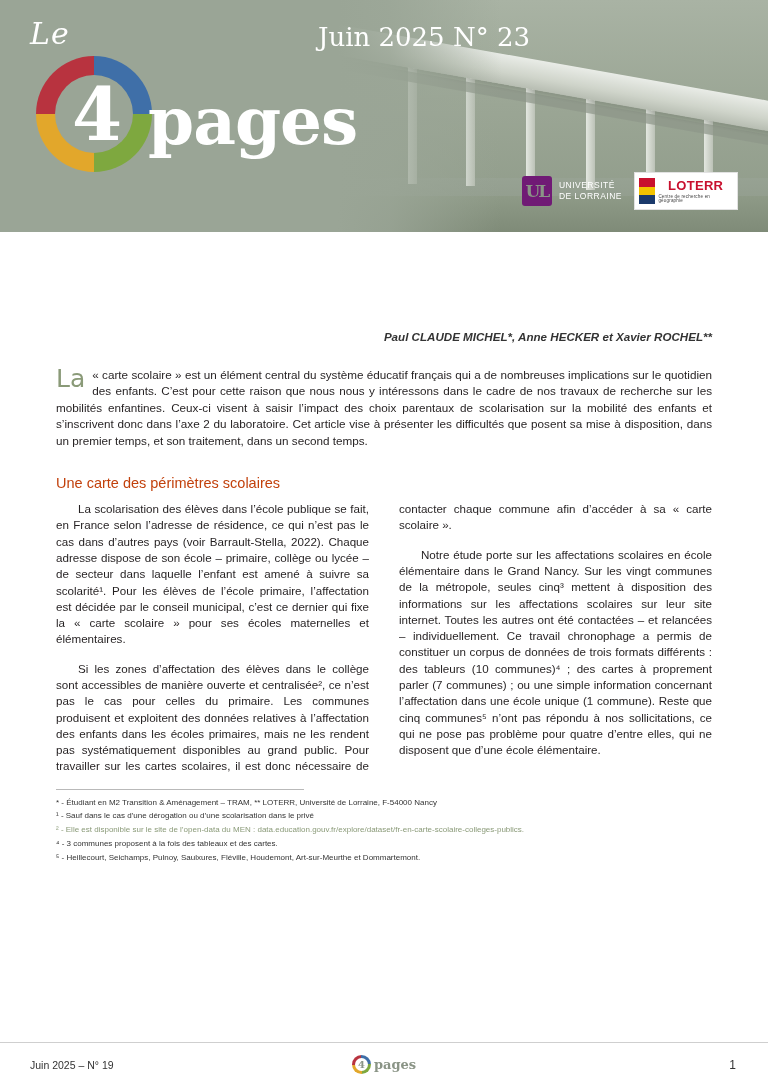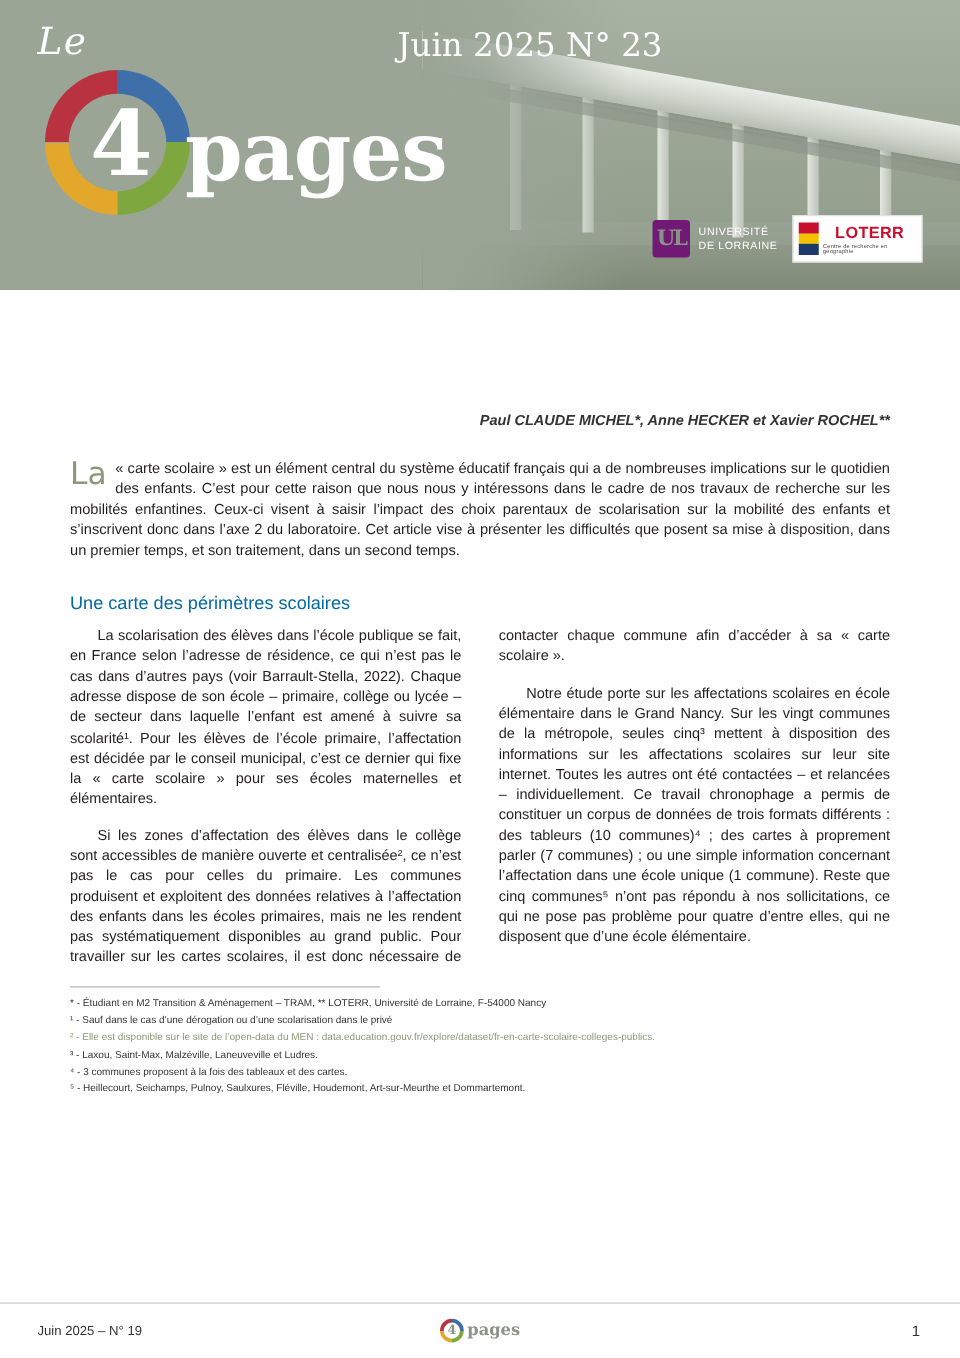--- a/index.html
+++ b/index.html
@@ -194,21 +194,21 @@
   }
   .chapo .drop {
     float: left;
     font-family: "DejaVu Sans", sans-serif;
     font-size: 25px;
     line-height: 22px;
     color: #8a9a78;
     margin: 1px 7px 0 0;
   }
   h2.section {
-    color: #0369a1;
+    color: #c2410c;
     font-weight: normal;
     font-size: 14.5px;
     margin: 26px 0 10px 0;
   }
   .cols {
     column-count: 2;
     column-gap: 30px;
     font-size: 11.6px;
     line-height: 16.3px;
     text-align: justify;
@@ -351,21 +351,20 @@
       <p>Notre étude porte sur les affectations scolaires en école élémentaire dans le Grand Nancy. Sur les vingt communes de la métropole, seules cinq³ mettent à disposition des informations sur les affectations scolaires sur leur site internet. Toutes les autres ont été contactées – et relancées – individuellement. Ce travail chronophage a permis de constituer un corpus de données de trois formats différents : des tableurs (10 communes)⁴ ; des cartes à proprement parler (7 communes) ; ou une simple information concernant l’affectation dans une école unique (1 commune). Reste que cinq communes⁵ n’ont pas répondu à nos sollicitations, ce qui ne pose pas problème pour quatre d’entre elles, qui ne disposent que d’une école élémentaire.</p>
     </div>
   </div>
 </div>
 
 <div class="footnotes">
   <div class="rule"></div>
   <div class="fn">* - Étudiant en M2 Transition &amp; Aménagement – TRAM,  ** LOTERR, Université de Lorraine, F-54000 Nancy</div>
   <div class="fn">¹ - Sauf dans le cas d’une dérogation ou d’une scolarisation dans le privé</div>
   <div class="fn lnk">² - Elle est disponible sur le site de l’open-data du MEN : data.education.gouv.fr/explore/dataset/fr-en-carte-scolaire-colleges-publics.</div>
-  <div class="fn">³ - Laxou, Saint-Max, Malzéville, Laneuveville et Ludres.</div>
   <div class="fn">⁴ - 3 communes proposent à la fois des tableaux et des cartes.</div>
   <div class="fn">⁵ - Heillecourt, Seichamps, Pulnoy, Saulxures, Fléville, Houdemont, Art-sur-Meurthe et Dommartemont.</div>
 </div>
 
 <div class="page-footer">
   <div class="left">Juin 2025 – N° 19</div>
   <div class="center">
     <div class="mini-ring" style="background: conic-gradient(#3f6fa8 0deg 90deg, #7ea83f 90deg 180deg, #e2a72b 180deg 270deg, #b8333f 270deg 360deg);">
       <div class="mh">4</div>
     </div>

